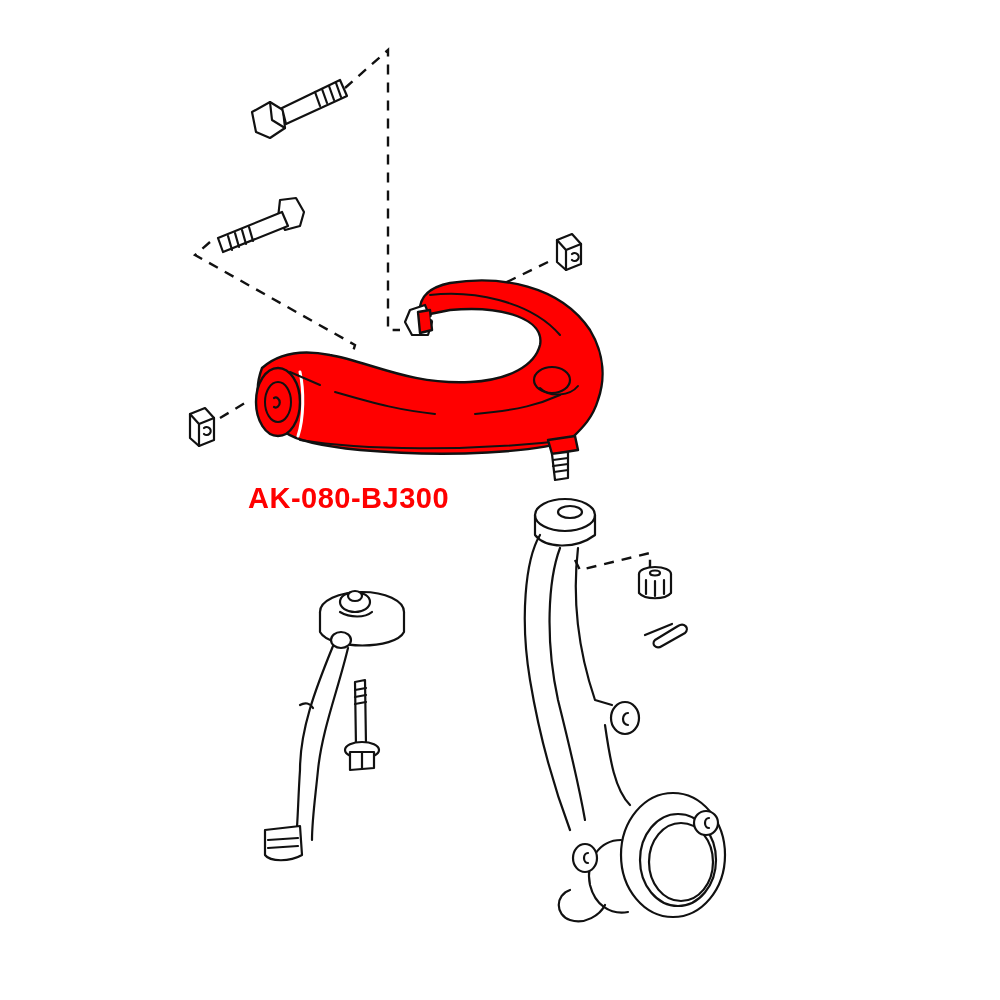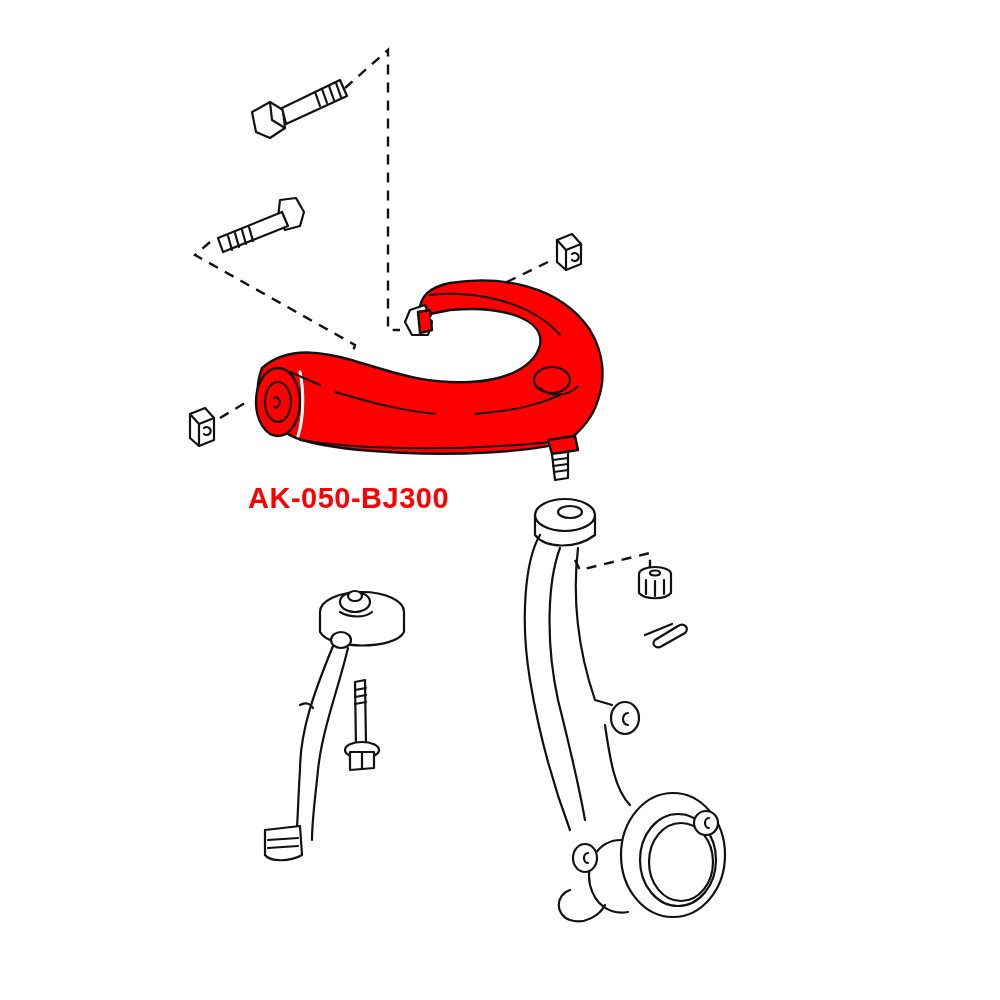--- a/index.html
+++ b/index.html
@@ -144,13 +144,13 @@
 
   <g>
     <path class="ink-fill" d="M355 682 L365 680 L366 745 L356 747 Z"></path>
     <path class="ink" d="M355 690 L366 688 M355 697 L366 695 M355 704 L366 702"></path>
     <ellipse cx="362" cy="750" rx="17" ry="8" class="ink-fill"></ellipse>
     <path class="ink-fill" d="M350 752 L374 752 L374 768 L350 770 Z"></path>
     <path class="ink" d="M362 752 L362 769"></path>
   </g>
 </svg>
 
-<div class="part-label">AK-050-BJ300</div>
+<div class="part-label">AK-080-BJ300</div>
 
 </body></html>

